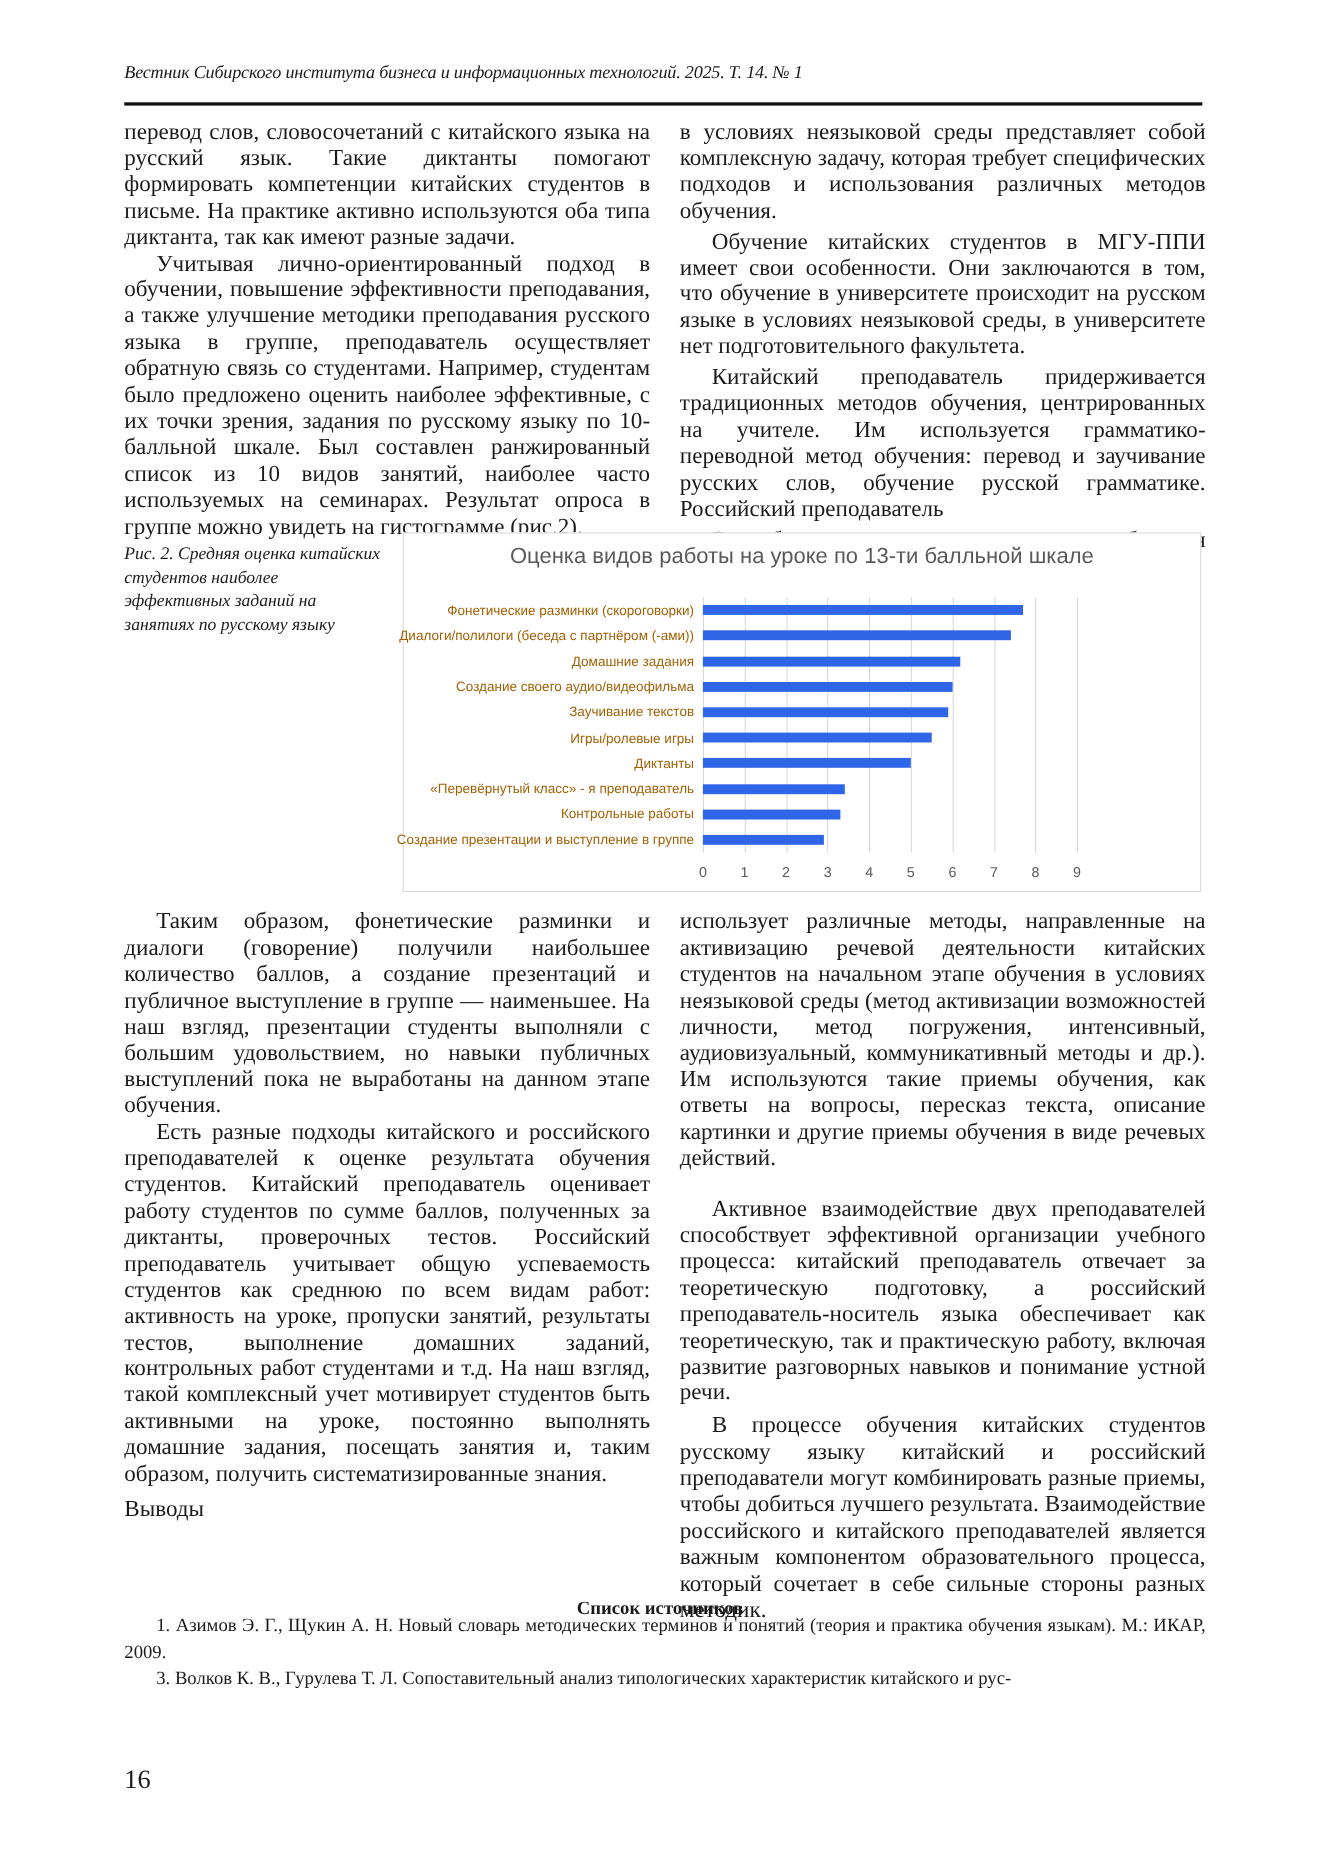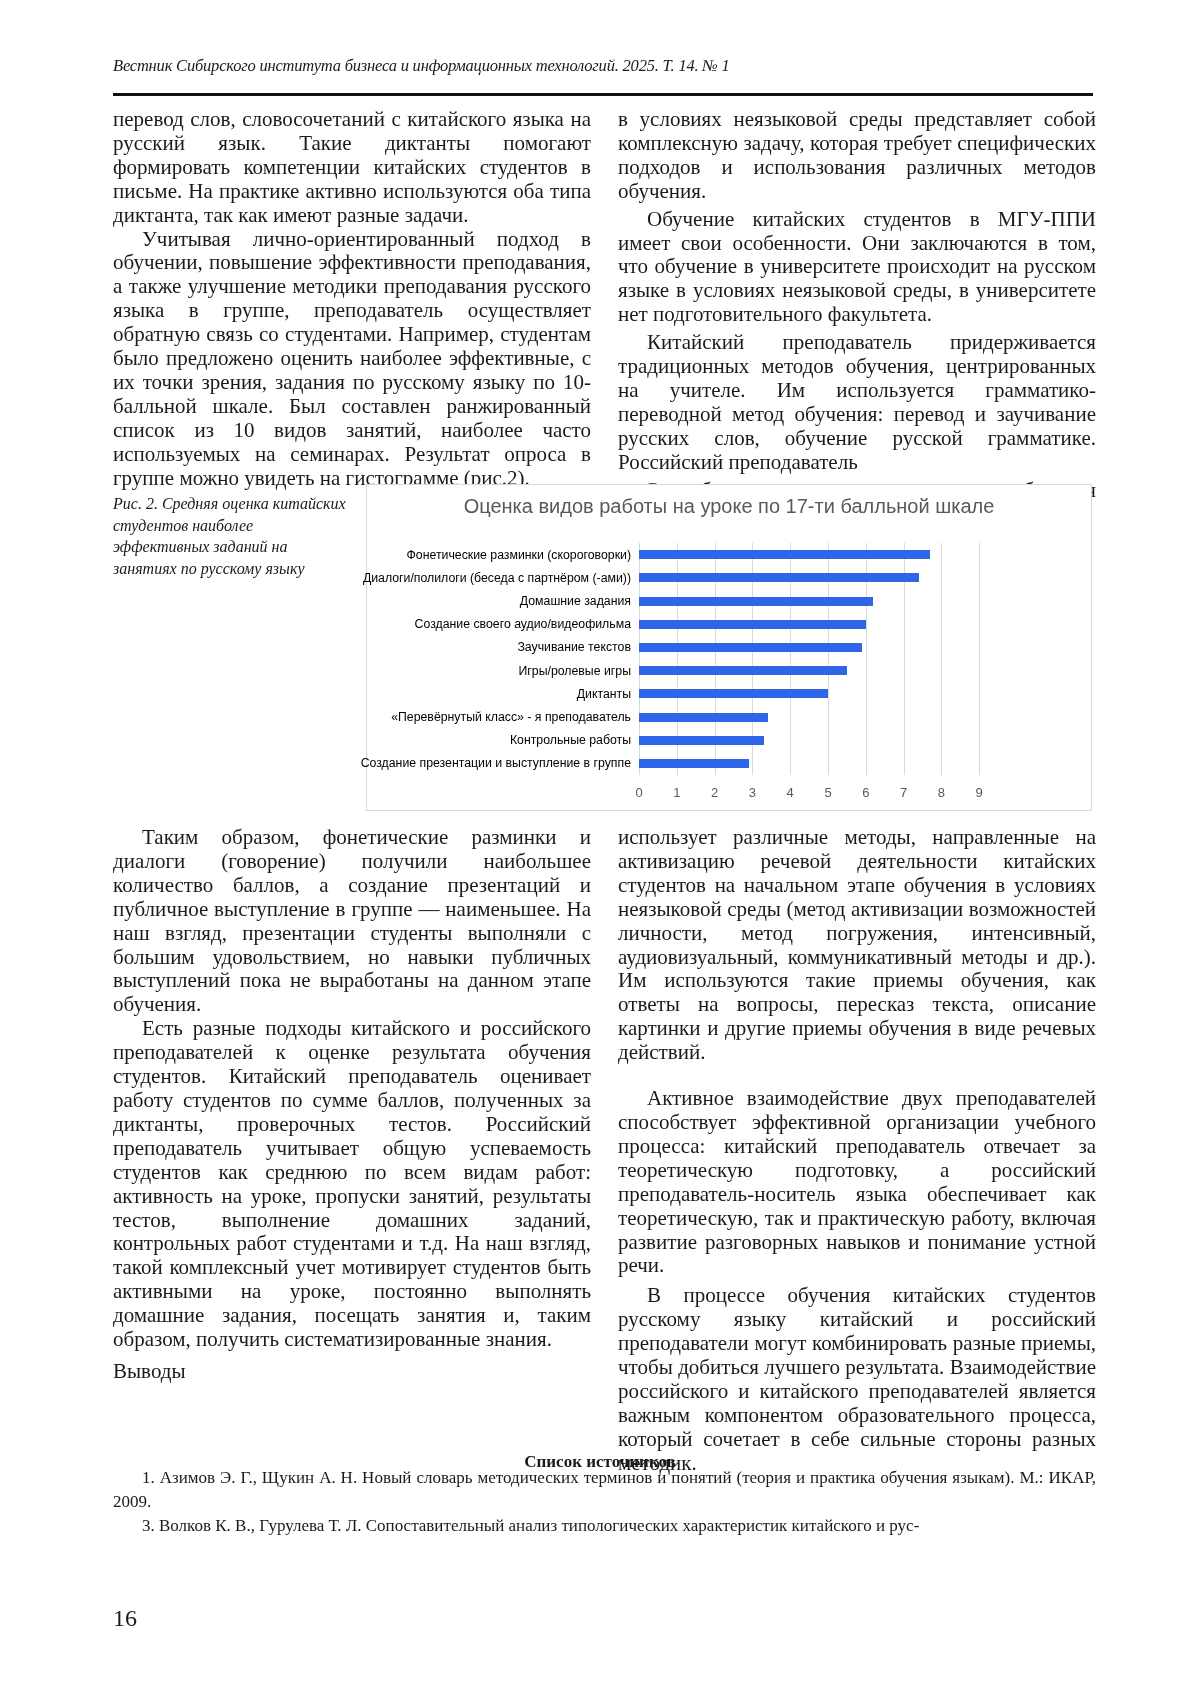--- a/index.html
+++ b/index.html
@@ -14,21 +14,21 @@
   .col-right-top { left: 618px; top: 108px; width: 478px; }
   .col-left-bottom { left: 113px; top: 826px; width: 478px; }
   .col-right-bottom { left: 618px; top: 826px; width: 478px; }
   .caption { position: absolute; left: 113px; top: 493px; width: 235px; font-style: italic; font-size: 16px; line-height: 21.5px; }
   .chart-box { position: absolute; left: 366px; top: 484px; width: 724px; height: 325px; border: 1px solid #d9d9d9; background: #fff; font-family: "Liberation Sans", "DejaVu Sans", sans-serif; }
   .chart-title { position: absolute; left: 0; right: 0; top: 10px; text-align: center; font-size: 20px; color: #595959; }
   .plot { position: absolute; left: 272px; top: 58px; width: 367px; height: 232px; }
   .gridline { position: absolute; top: 0; bottom: 0; width: 1px; background: #d9d9d9; }
   .bar-row { position: absolute; left: 0; height: 9px; }
   .bar { position: absolute; left: 0; top: 0; height: 9px; background: #2f66e8; }
-  .bar-label { position: absolute; right: 282px; width: 330px; text-align: right; font-size: 12.3px; color: #000000; white-space: nowrap; line-height: 14px; }
+  .bar-label { position: absolute; right: 282px; width: 330px; text-align: right; font-size: 12.3px; color: #a16207; white-space: nowrap; line-height: 14px; }
   .tick { position: absolute; top: 300px; font-size: 13px; color: #595959; width: 20px; margin-left: -10px; text-align: center; }
   .refs-title { position: absolute; left: 0; width: 1200px; top: 1432px; text-align: center; font-weight: bold; font-size: 17px; margin-top: 20px; }
   .refs { position: absolute; left: 113px; top: 1466px; width: 983px; font-size: 17px; line-height: 24.2px; text-align: justify; }
   .refs p { margin: 0; text-indent: 29px; }
   .page-num { position: absolute; left: 113px; top: 1605px; font-size: 24px; }
 </style>
 </head>
 <body>
 
 <div class="header">Вестник Сибирского института бизнеса и информационных технологий. 2025. Т. 14. № 1</div>
@@ -42,21 +42,21 @@
 <div class="col col-right-top">
   <p>в условиях неязыковой среды представляет собой комплексную задачу, которая требует специфических подходов и использования различных методов обучения.</p>
   <p class="ind gap">Обучение китайских студентов в МГУ-ППИ имеет свои особенности. Они заключаются в том, что обучение в университете происходит на русском языке в условиях неязыковой среды, в университете нет подготовительного факультета.</p>
   <p class="ind gap">Китайский преподаватель придерживается традиционных методов обучения, центрированных на учителе. Им используется грамматико-переводной метод обучения: перевод и заучивание русских слов, обучение русской грамматике. Российский преподаватель</p>
   <p class="ind gap">Эти обстоятельства влияют на методы обучения китайских студентов русскому языку.</p>
 </div>
 
 <div class="caption">Рис. 2. Средняя оценка китайских студентов наиболее эффективных заданий на занятиях по русскому языку</div>
 
 <div class="chart-box">
-  <div class="chart-title">Оценка видов работы на уроке по 17-ти балльной шкале</div>
+  <div class="chart-title">Оценка видов работы на уроке по 13-ти балльной шкале</div>
   <div class="plot" id="plot">
       <div class="gridline" style="left: 0px;"></div>
       <div class="tick" style="left: 0px; top: 242px;">0</div>
       <div class="gridline" style="left: 37.8px;"></div>
       <div class="tick" style="left: 37.8px; top: 242px;">1</div>
       <div class="gridline" style="left: 75.6px;"></div>
       <div class="tick" style="left: 75.6px; top: 242px;">2</div>
       <div class="gridline" style="left: 113.4px;"></div>
       <div class="tick" style="left: 113.4px; top: 242px;">3</div>
       <div class="gridline" style="left: 151.2px;"></div>

